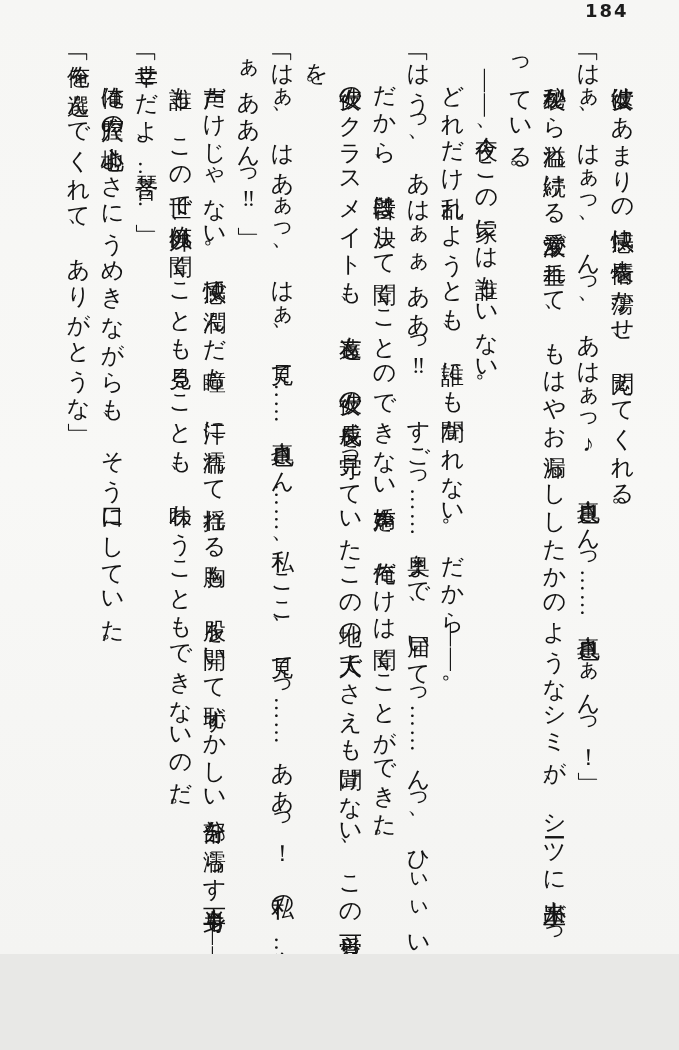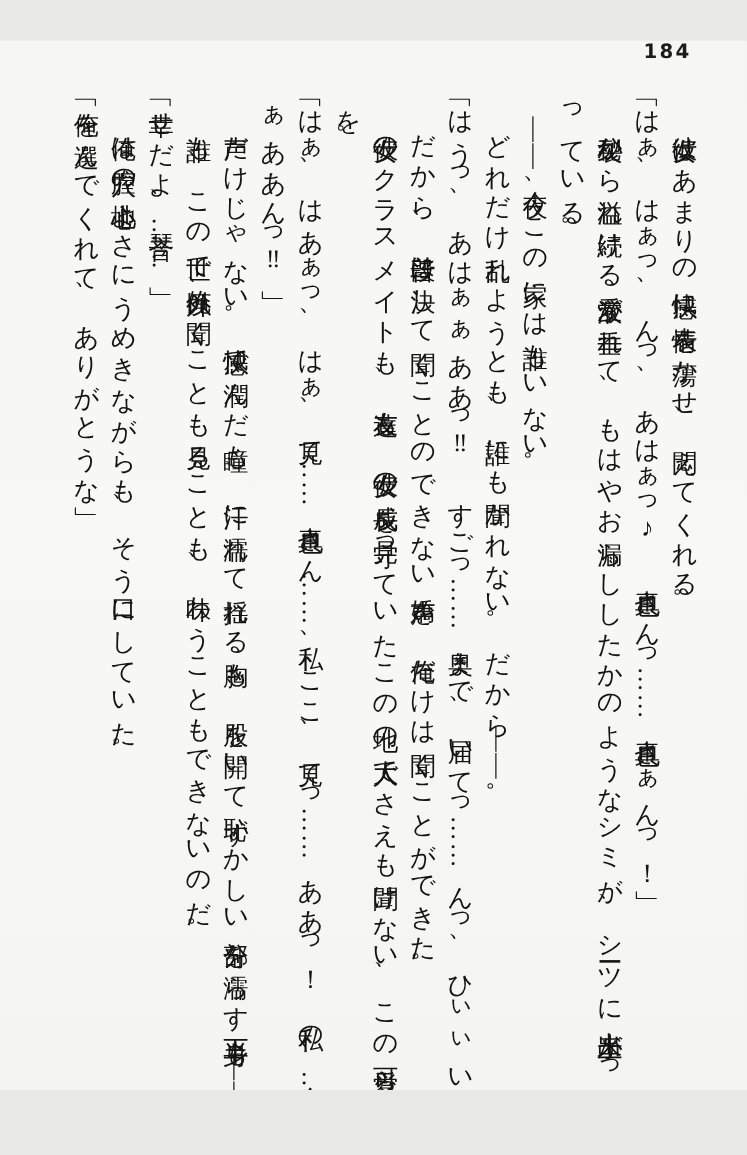--- a/index.html
+++ b/index.html
@@ -8,21 +8,20 @@
     background: #e8e8e6;
   }
   .page {
     position: relative;
     width: 679px;
     height: 954px;
     background: linear-gradient(180deg, #f6f6f4 0%, #f8f8f6 50%, #f4f4f2 100%);
     overflow: hidden;
     font-family: "Liberation Serif", "DejaVu Serif", serif;
     color: #141414;
-    margin-top: 37px;
   }
   .page-number {
     position: absolute;
     top: 0px;
     left: 585px;
     font-family: "DejaVu Sans", "Liberation Sans", sans-serif;
     font-size: 18px;
     font-weight: bold;
     letter-spacing: 2px;
     color: #1c1c1c;

